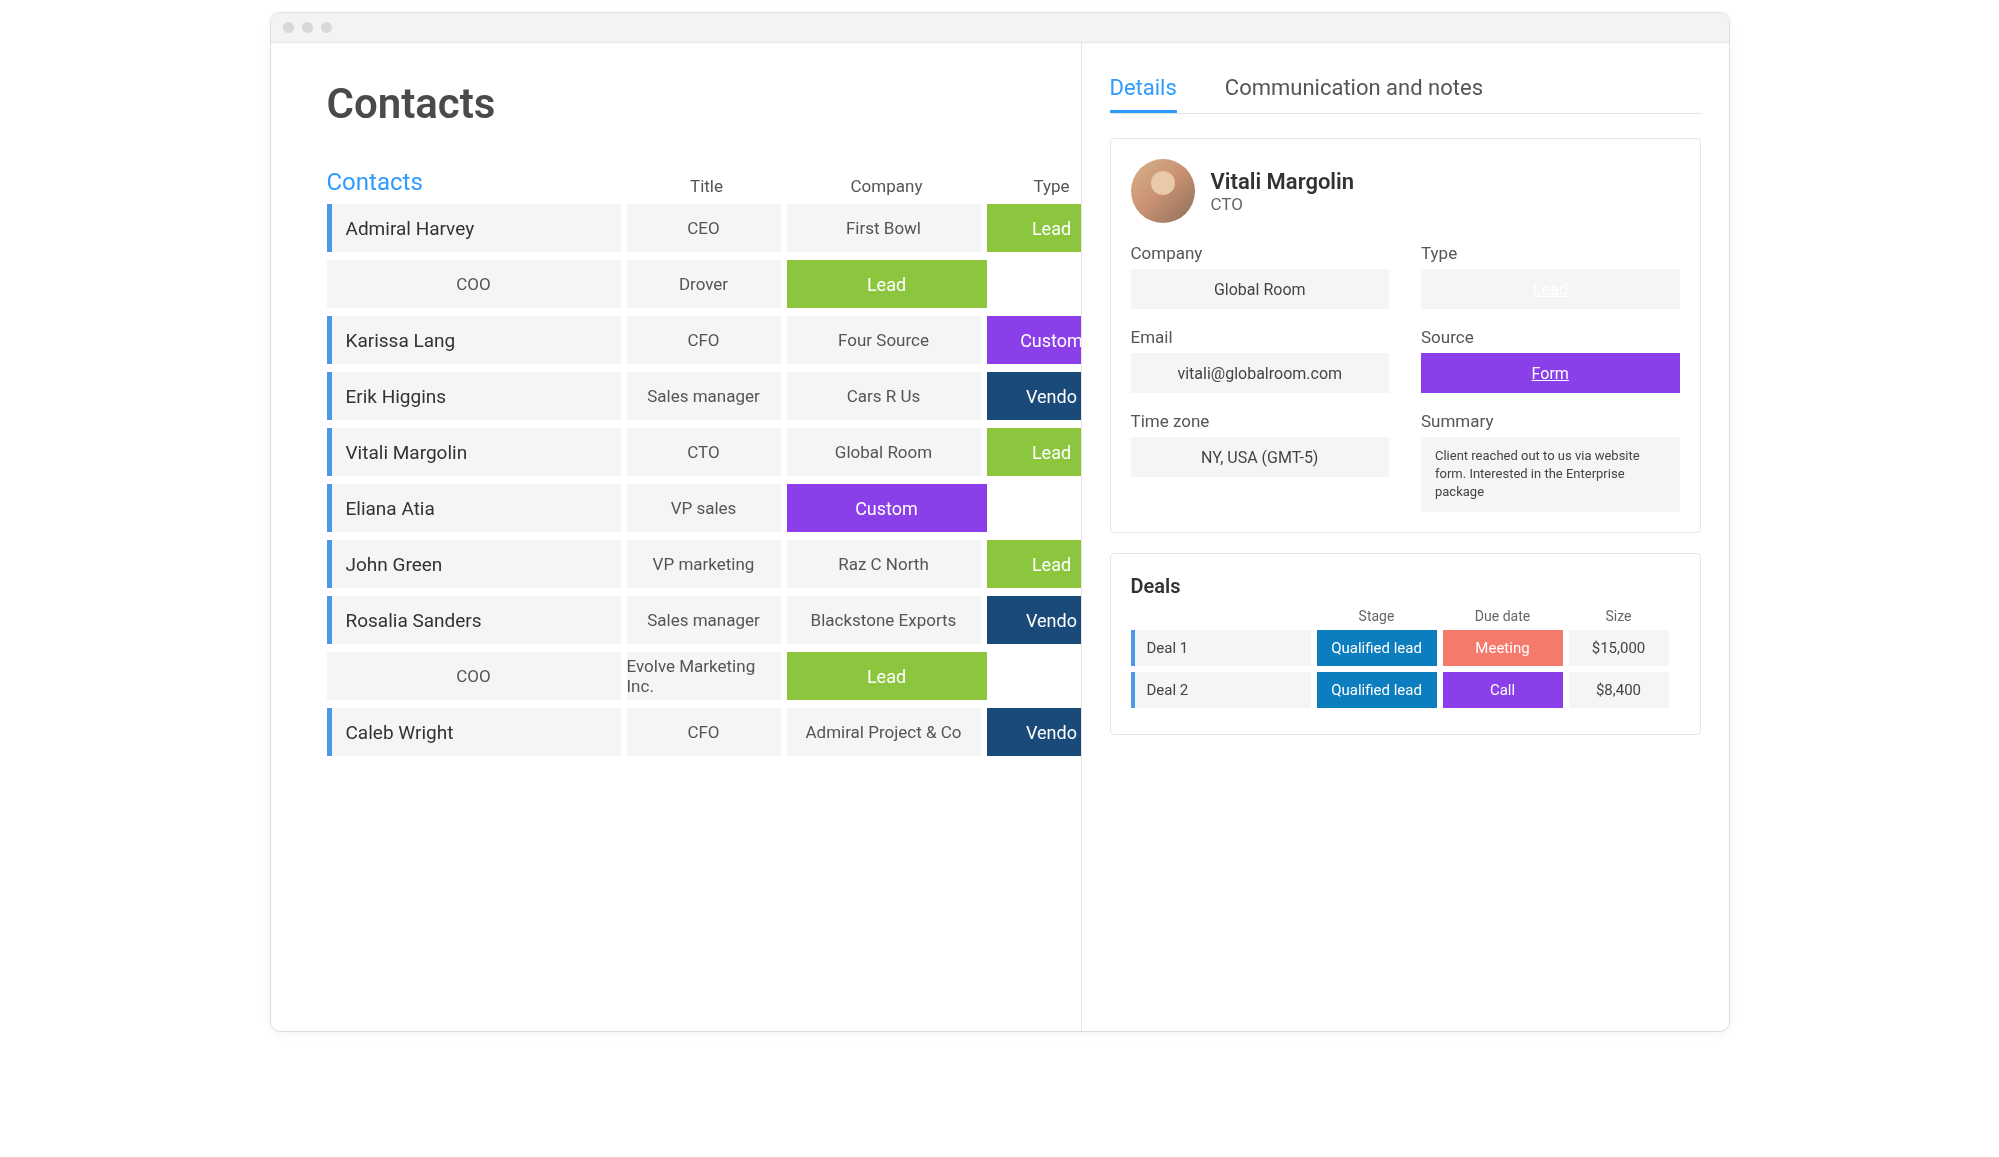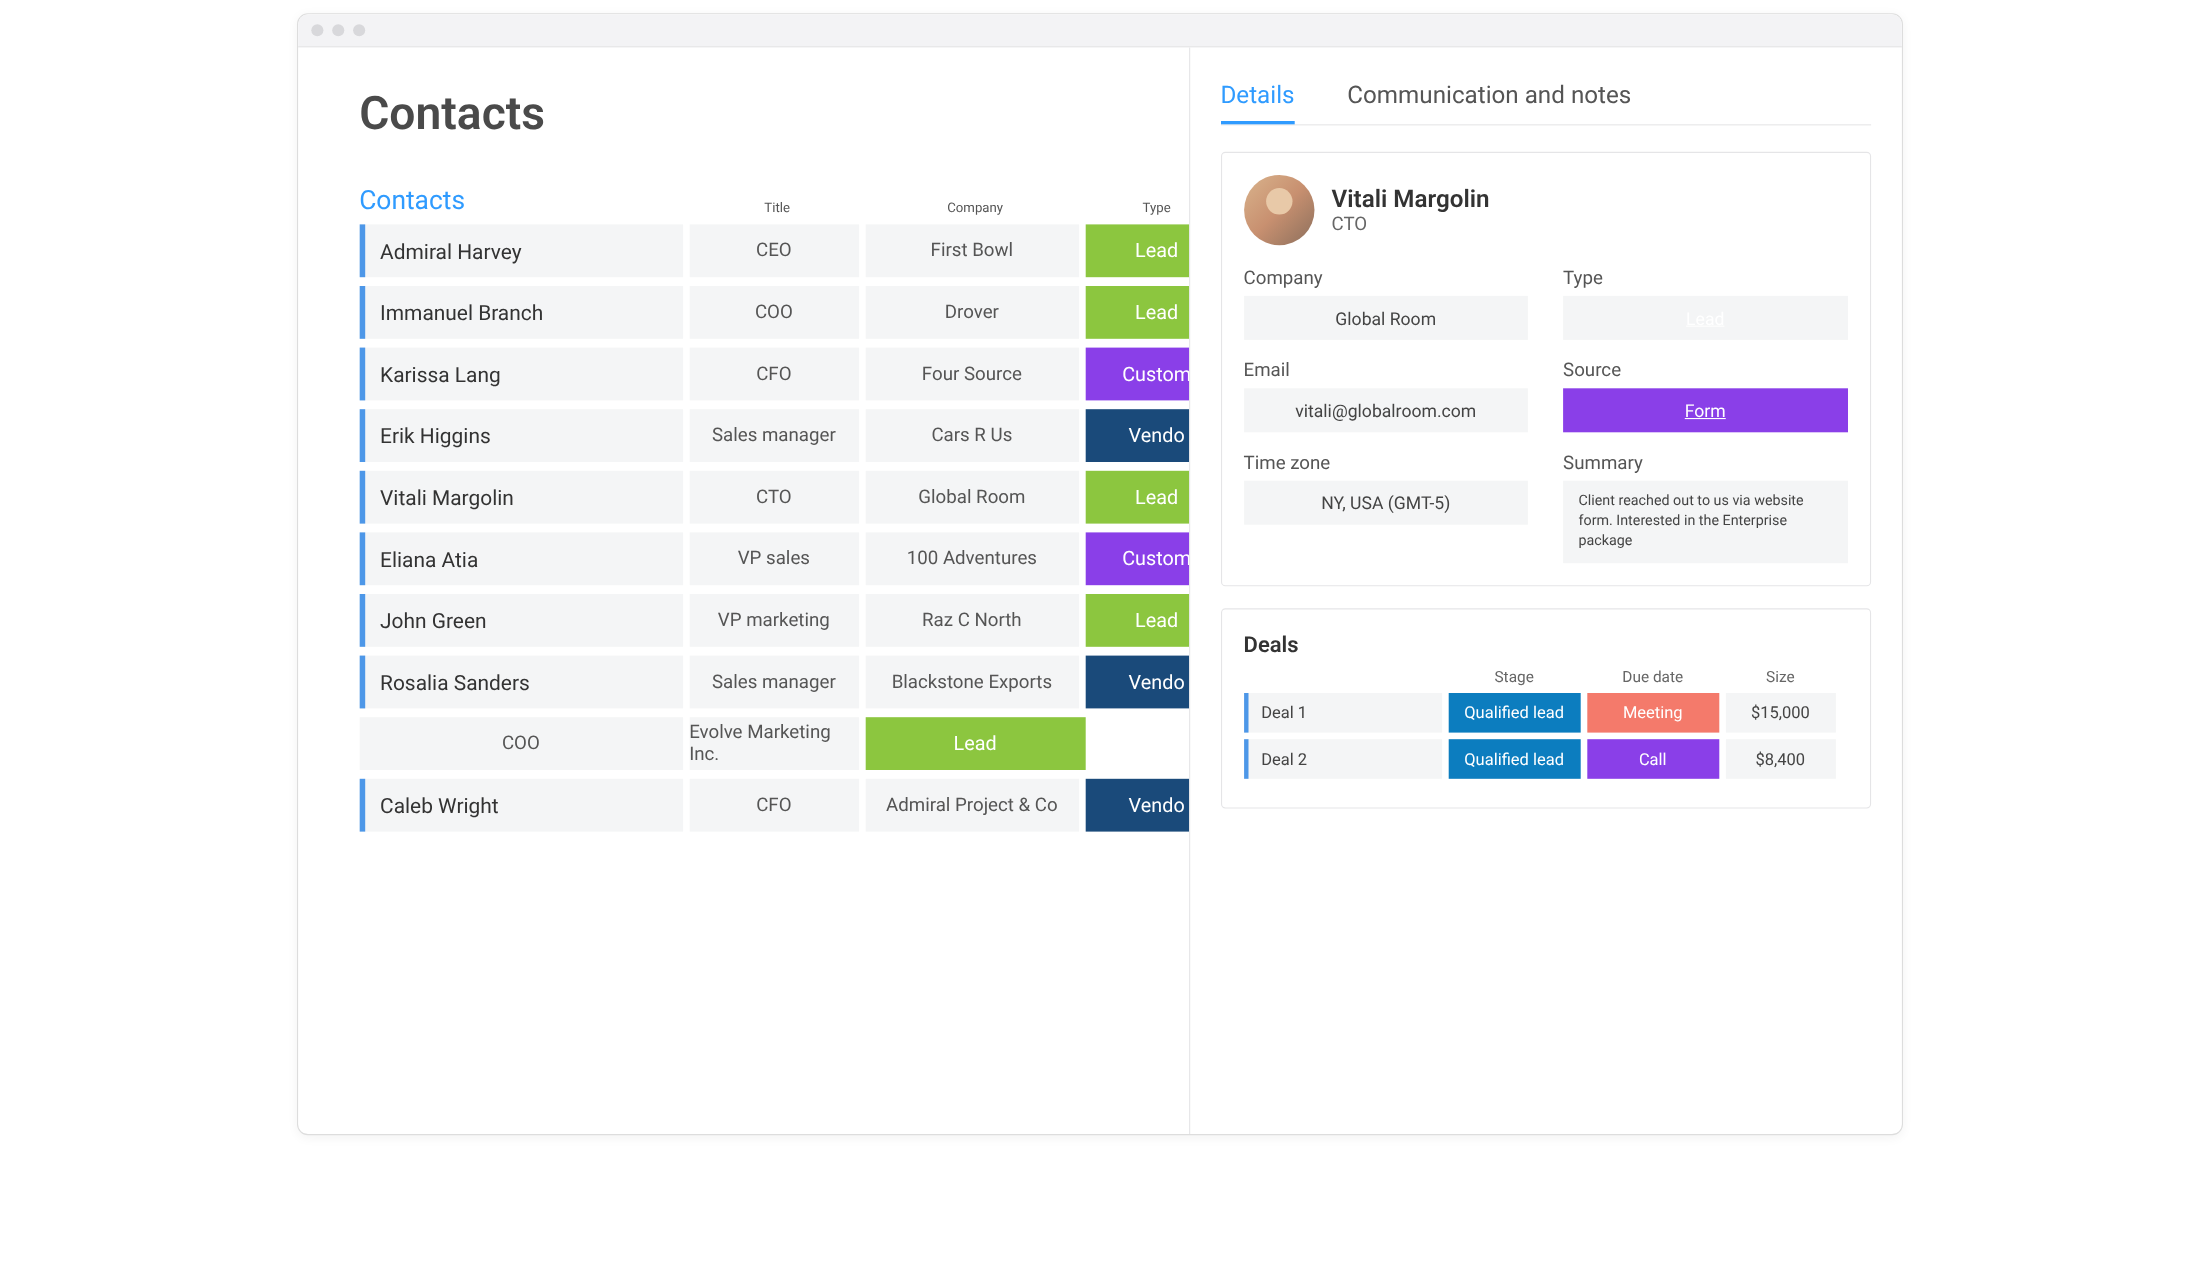--- a/index.html
+++ b/index.html
@@ -56,21 +56,21 @@
     display: grid;
     grid-template-columns: 300px 160px 200px 130px;
     align-items: end;
     margin-bottom: 8px;
   }
   .th-contacts {
     font-size: 24px;
     color: #2f9bff;
     font-weight: 400;
   }
-  .th { text-align: center; font-size: 12px; color: #555; }
+  .th { text-align: center; font-size: 17px; color: #555; }
   .row {
     display: grid;
     grid-template-columns: 300px 160px 200px 130px;
     gap: 0;
     margin-bottom: 8px;
     height: 48px;
   }
   .cell {
     background: #f4f5f6;
     display: flex;
@@ -223,21 +223,20 @@
       </div>
 
       <div id="rows">
           <div class="row">
             <div class="cell name">Admiral Harvey</div>
             <div class="cell">CEO</div>
             <div class="cell">First Bowl</div>
             <div class="cell type-badge type-lead">Lead</div>
           </div>
           <div class="row">
-            <div class="cell name">Immanuel Branch</div>
             <div class="cell">COO</div>
             <div class="cell">Drover</div>
             <div class="cell type-badge type-lead">Lead</div>
           </div>
           <div class="row">
             <div class="cell name">Karissa Lang</div>
             <div class="cell">CFO</div>
             <div class="cell">Four Source</div>
             <div class="cell type-badge type-customer">Custom</div>
           </div>
@@ -249,21 +248,20 @@
           </div>
           <div class="row">
             <div class="cell name">Vitali Margolin</div>
             <div class="cell">CTO</div>
             <div class="cell">Global Room</div>
             <div class="cell type-badge type-lead">Lead</div>
           </div>
           <div class="row">
             <div class="cell name">Eliana Atia</div>
             <div class="cell">VP sales</div>
-            <div class="cell">100 Adventures</div>
             <div class="cell type-badge type-customer">Custom</div>
           </div>
           <div class="row">
             <div class="cell name">John Green</div>
             <div class="cell">VP marketing</div>
             <div class="cell">Raz C North</div>
             <div class="cell type-badge type-lead">Lead</div>
           </div>
           <div class="row">
             <div class="cell name">Rosalia Sanders</div>

